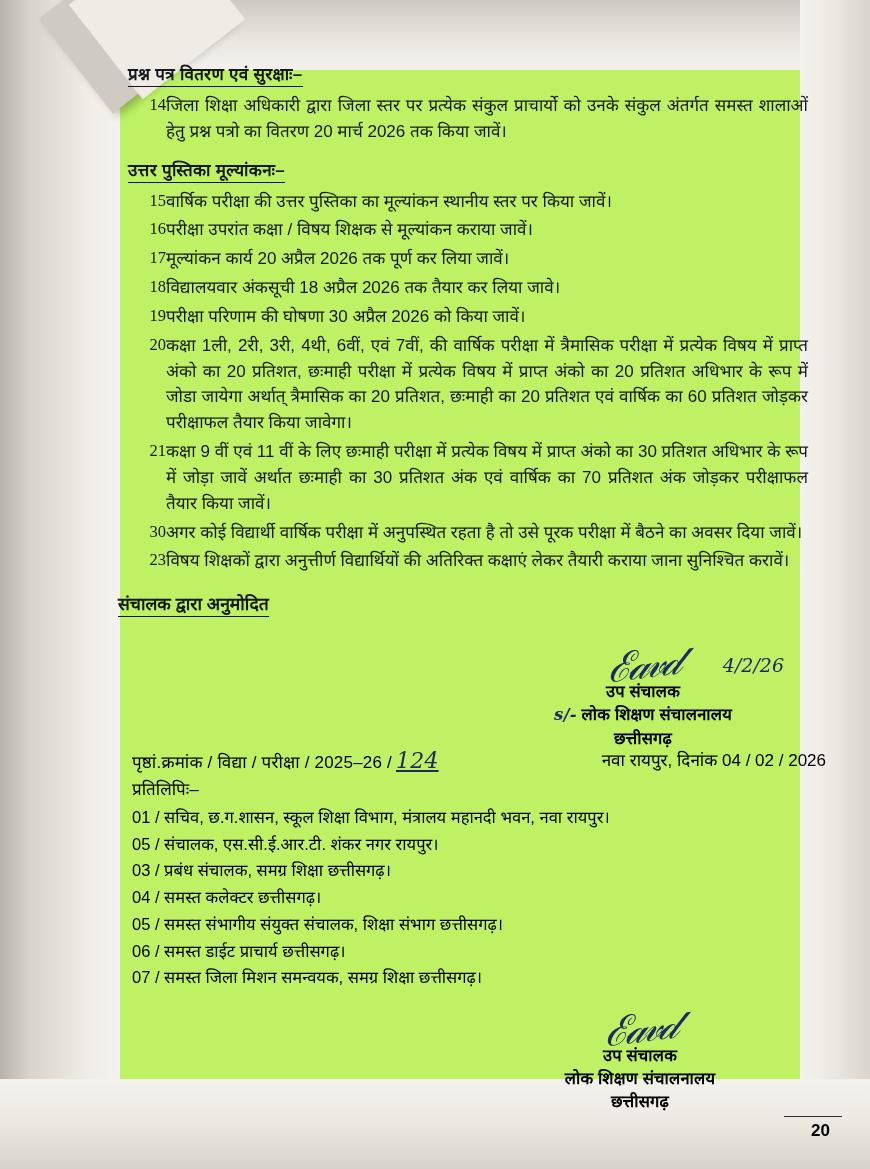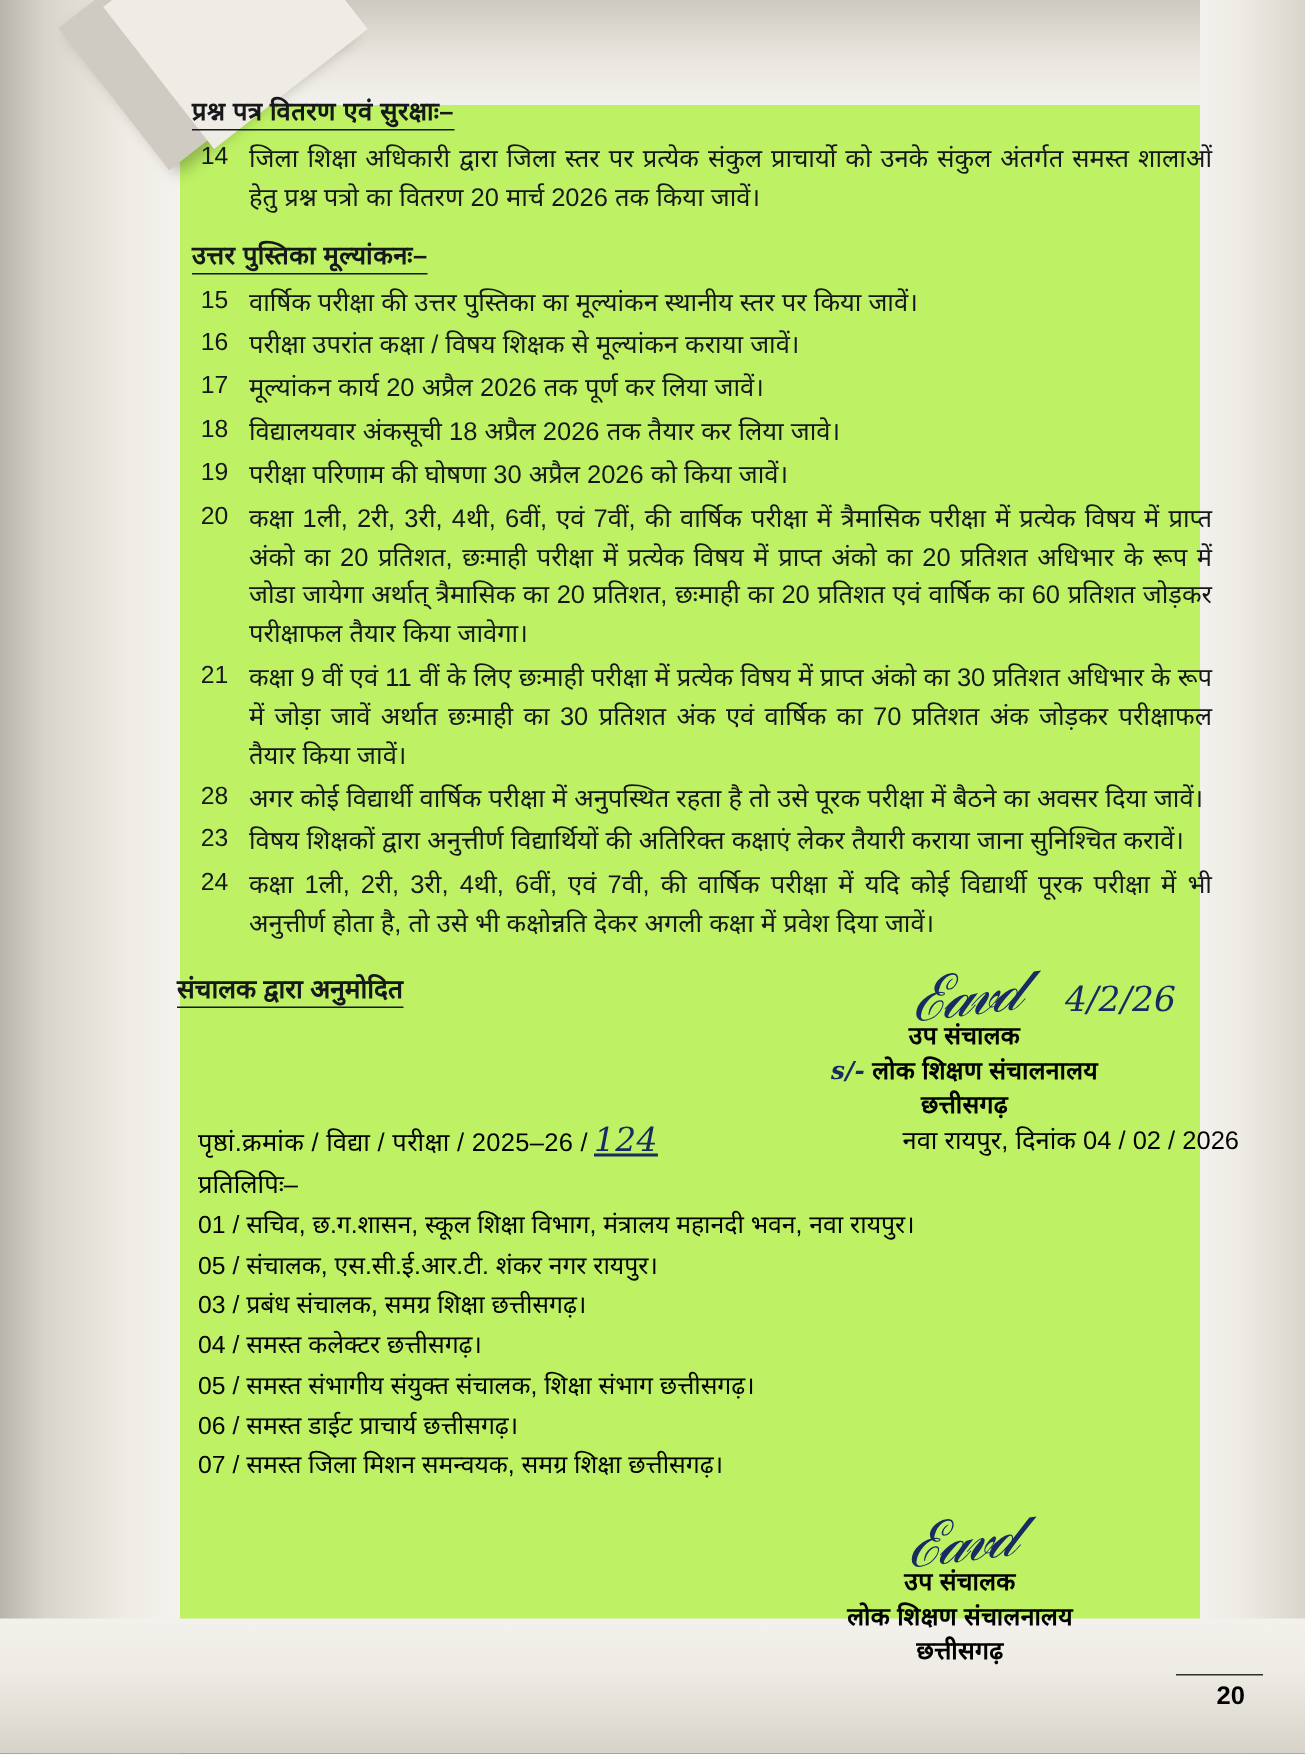--- a/index.html
+++ b/index.html
@@ -85,23 +85,24 @@
 
   .item {
     display: flex;
     align-items: flex-start;
     margin: 0 0 3px 0;
   }
   .item .num {
     width: 46px;
     flex: 0 0 46px;
     font-size: 16.5px;
-    text-align: center;
+    text-align: right;
     padding-top: 2px;
     padding-left: 2px;
+    font-family: Liberation Serif, serif;
   }
   .item .txt {
     flex: 1;
     font-size: 17px;
     line-height: 1.52;
     text-align: justify;
     text-justify: inter-word;
   }
 
   .approved {
@@ -126,21 +127,21 @@
     font-size: 40px;
     font-style: italic;
     color: #1b2a63;
     line-height: 0.9;
     transform: rotate(-7deg) skewX(-8deg);
     letter-spacing: -4px;
     margin-bottom: -2px;
   }
   .sig-date-ink {
     font-family: "DejaVu Serif", serif;
-    font-size: 23px;
+    font-size: 19px;
     color: #1b2a63;
     font-style: italic;
   }
   .sig-line {
     font-size: 16.5px;
     font-weight: bold;
     letter-spacing: 0.2px;
     line-height: 1.38;
   }
 
@@ -254,30 +255,26 @@
       </div>
       <div class="item">
         <div class="num">20</div>
         <div class="txt">कक्षा 1ली, 2री, 3री, 4थी, 6वीं, एवं 7वीं, की वार्षिक परीक्षा में त्रैमासिक परीक्षा में प्रत्येक विषय में प्राप्त अंको का 20 प्रतिशत, छःमाही परीक्षा में प्रत्येक विषय में प्राप्त अंको का 20 प्रतिशत अधिभार के रूप में जोडा जायेगा अर्थात् त्रैमासिक का 20 प्रतिशत, छःमाही का 20 प्रतिशत एवं वार्षिक का 60 प्रतिशत जोड़कर परीक्षाफल तैयार किया जावेगा।</div>
       </div>
       <div class="item">
         <div class="num">21</div>
         <div class="txt">कक्षा 9 वीं एवं 11 वीं के लिए छःमाही परीक्षा में प्रत्येक विषय में प्राप्त अंको का 30 प्रतिशत अधिभार के रूप में जोड़ा जावें अर्थात छःमाही का 30 प्रतिशत अंक एवं वार्षिक का 70 प्रतिशत अंक जोड़कर परीक्षाफल तैयार किया जावें।</div>
       </div>
       <div class="item">
-        <div class="num">28</div>
+        <div class="num">30</div>
         <div class="txt">अगर कोई विद्यार्थी वार्षिक परीक्षा में अनुपस्थित रहता है तो उसे पूरक परीक्षा में बैठने का अवसर दिया जावें।</div>
       </div>
       <div class="item">
         <div class="num">23</div>
         <div class="txt">विषय शिक्षकों द्वारा अनुत्तीर्ण विद्यार्थियों की अतिरिक्त कक्षाएं लेकर तैयारी कराया जाना सुनिश्चित करावें।</div>
-      </div>
-      <div class="item">
-        <div class="num">24</div>
-        <div class="txt">कक्षा 1ली, 2री, 3री, 4थी, 6वीं, एवं 7वी, की वार्षिक परीक्षा में यदि कोई विद्यार्थी पूरक परीक्षा में भी अनुत्तीर्ण होता है, तो उसे भी कक्षोन्नति देकर अगली कक्षा में प्रवेश दिया जावें।</div>
       </div>
     </div>
 
     <div class="approved">संचालक द्वारा अनुमोदित</div>
   </div>
 
   <div class="sig-block">
     <div class="sig-scribble">ℰ𝒶𝓋𝒹</div>
     <div class="sig-date-ink" style="position:absolute; right:24px; top:8px;">4/2/26</div>
     <div class="sig-line">उप संचालक</div>

